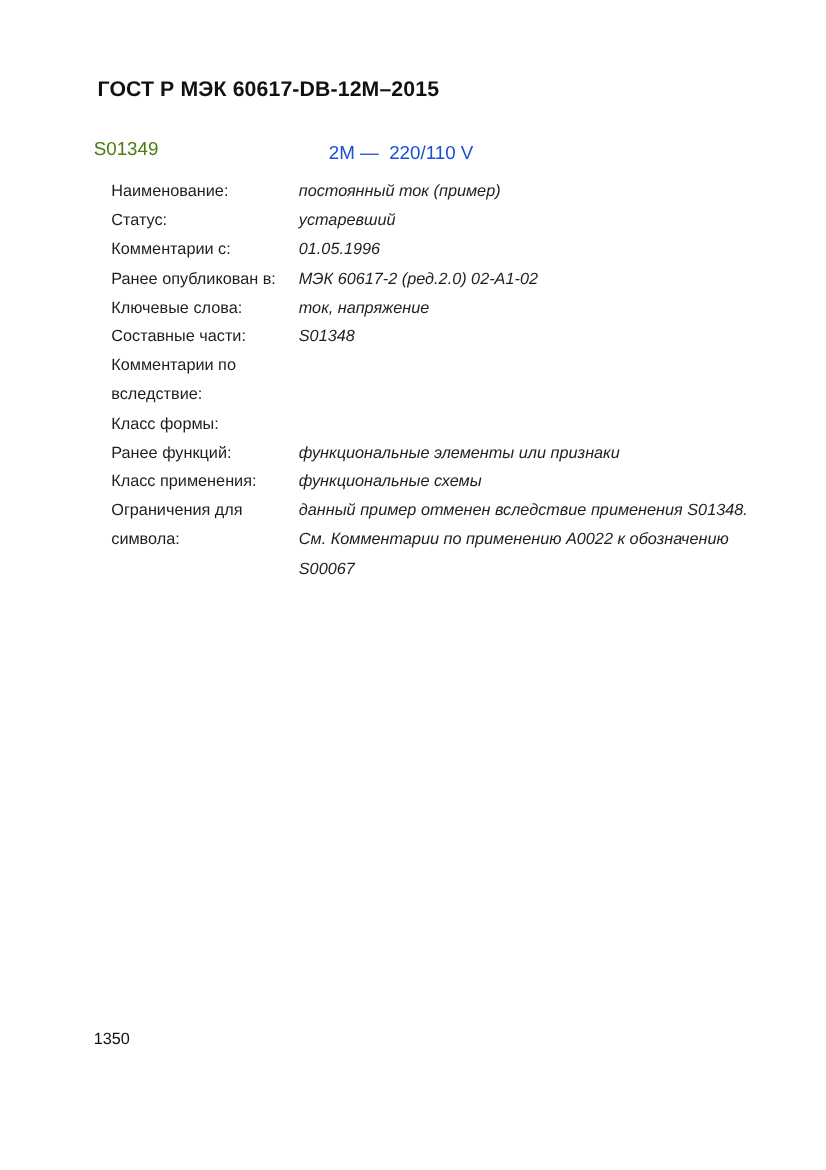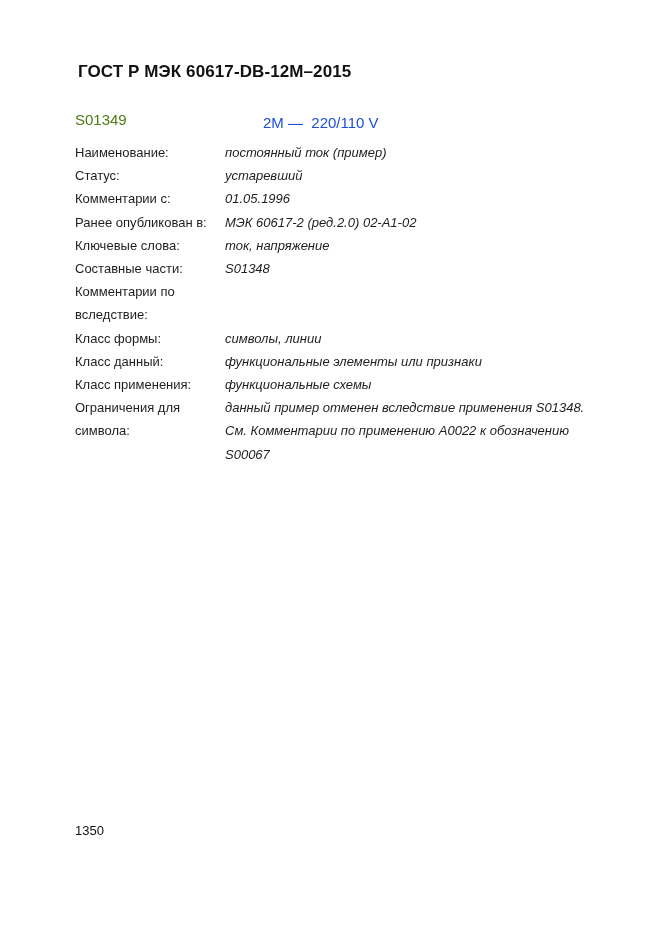--- a/index.html
+++ b/index.html
@@ -36,21 +36,21 @@
       position: absolute;
       left: 225px;
       top: 114px;
       font-size: 15px;
       color: #1d4ed8;
       white-space: pre;
       margin-left: 38px;
     }
     .rows {
       position: absolute;
-      left: 75px;
+      left: 89px;
       top: 141px;
       width: 520px;
     }
     .row {
       display: flex;
       font-size: 13px;
       line-height: 23.2px;
     }
     .row .label {
       width: 150px;
@@ -101,24 +101,23 @@
   </div>
   <div class="row">
     <div class="label">Составные части:</div>
     <div class="value">S01348</div>
   </div>
   <div class="row">
     <div class="label">Комментарии по вследствие:</div>
   </div>
   <div class="row">
     <div class="label">Класс формы:</div>
-    <div class="value">символы, линии</div>
   </div>
   <div class="row">
-    <div class="label">Класс данный:</div>
+    <div class="label">Ранее функций:</div>
     <div class="value">функциональные элементы или признаки</div>
   </div>
   <div class="row">
     <div class="label">Класс применения:</div>
     <div class="value">функциональные схемы</div>
   </div>
   <div class="row">
     <div class="label">Ограничения для символа:</div>
     <div class="value">данный пример отменен вследствие применения S01348. См. Комментарии по применению A0022 к обозначению S00067</div>
   </div>

